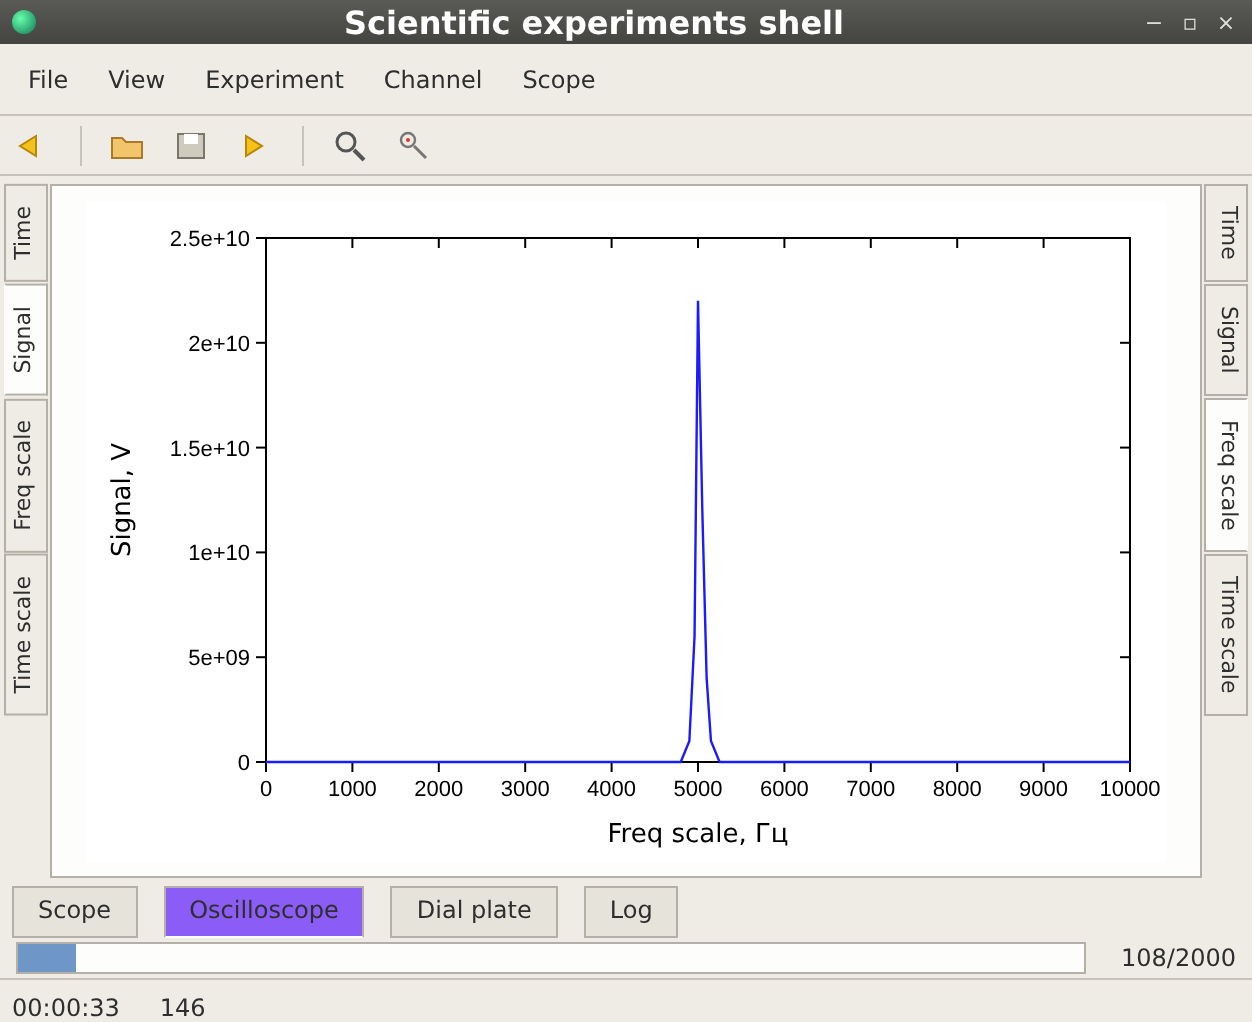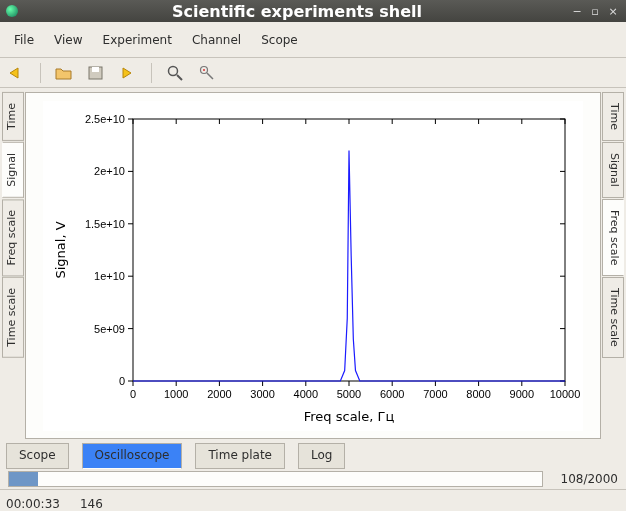--- a/index.html
+++ b/index.html
@@ -17,21 +17,21 @@
 .workspace { display: flex; height: 355px; background: #efece6; padding: 4px 2px 4px 2px; }
 .vtabs { width: 22px; display: flex; flex-direction: column; gap: 1px; }
 .vtab { flex: 0 0 auto; writing-mode: vertical-rl; transform: rotate(180deg); text-align: center; padding: 10px 2px; border: 1px solid #b4b0a7; background: #efece6; font-size: 11px; cursor: default; }
 .vtab.right-side { transform: none; }
 .vtab.active { background: #fdfdfb; border-right: 1px solid #fdfdfb; }
 .vtab.right-side { border-left: 1px solid #b4b0a7; }
 .plot-wrap { flex: 1; background: #fdfdfb; border: 1px solid #b4b0a7; margin: 0 1px; display:flex; align-items:center; justify-content:center; }
 svg.plot { background: #fff; }
 .tabbar { height: 26px; display: flex; padding: 0 6px; background: #efece6; gap: 14px; }
 .tab { padding: 4px 12px; border: 1px solid #b4b0a7; background: #e6e3da; font-size: 12px; cursor: default; position: relative; border-bottom: 1px solid #b4b0a7; margin-right:-1px;}
-.tab.active { background: #3b82f6; border-bottom: 1px solid #fdfdfb; z-index: 1; }
+.tab.active { background: #8b5cf6; border-bottom: 1px solid #fdfdfb; z-index: 1; }
 .progress-row { height: 20px; display: flex; align-items: center; padding: 2px 8px; gap: 16px; background: #efece6;}
 .progress-row .pbar { flex: 1; height: 16px; border: 1px solid #b4b0a7; background: #fdfdfb; position: relative; }
 .progress-row .pbar .fill { position: absolute; left: 0; top: 0; bottom: 0; width: 5.4%; background: #6e96c6; }
 .progress-row .counter { font-size: 12px; padding-left:2px;}
 .statusbar { height: 22px; border-top: 1px solid #c7c3bb; display: flex; align-items: flex-end; padding: 0 6px; gap: 20px; background: #efece6; font-size: 12px; }
 .statusbar .cell { white-space: nowrap; }
 .statusbar .path { flex: 1; overflow: hidden; text-overflow: ellipsis; }
 
 .axis { stroke: #000; stroke-width: 1; }
 .tick-label { font-size: 11px; fill: #000; font-family: sans-serif;}
@@ -168,21 +168,21 @@
       <div class="vtab right-side">Time</div>
       <div class="vtab right-side">Signal</div>
       <div class="vtab right-side active">Freq scale</div>
       <div class="vtab right-side">Time scale</div>
     </div>
 </div>
 
 <div class="tabbar" id="bottom-tabs">
     <div class="tab">Scope</div>
     <div class="tab active">Oscilloscope</div>
-    <div class="tab">Time plate</div>
+    <div class="tab">Dial plate</div>
     <div class="tab">Log</div>
   </div>
 
 <div class="progress-row">
   <div class="pbar">
       <div class="fill" id="pbar-fill" style="width: 5.4%;"></div>
     </div>
   <span class="counter">108/2000</span>
 </div>
 

